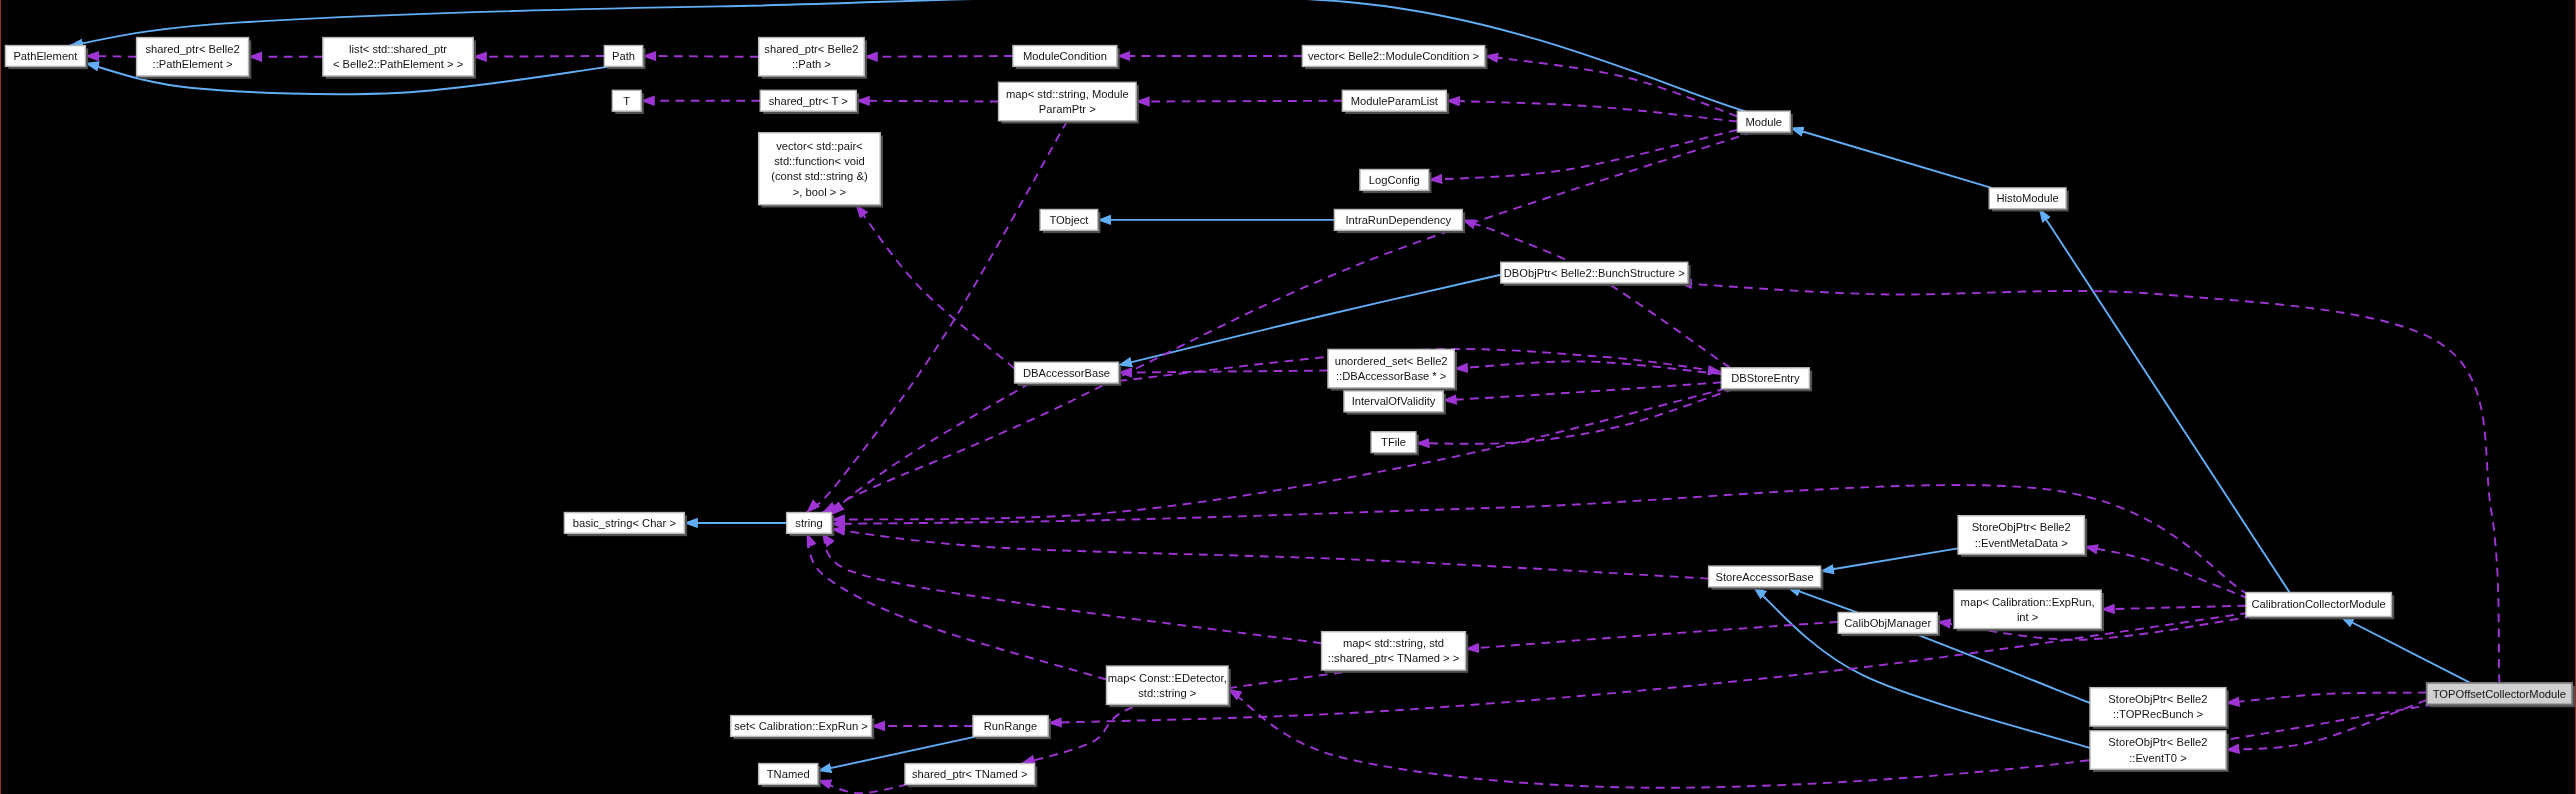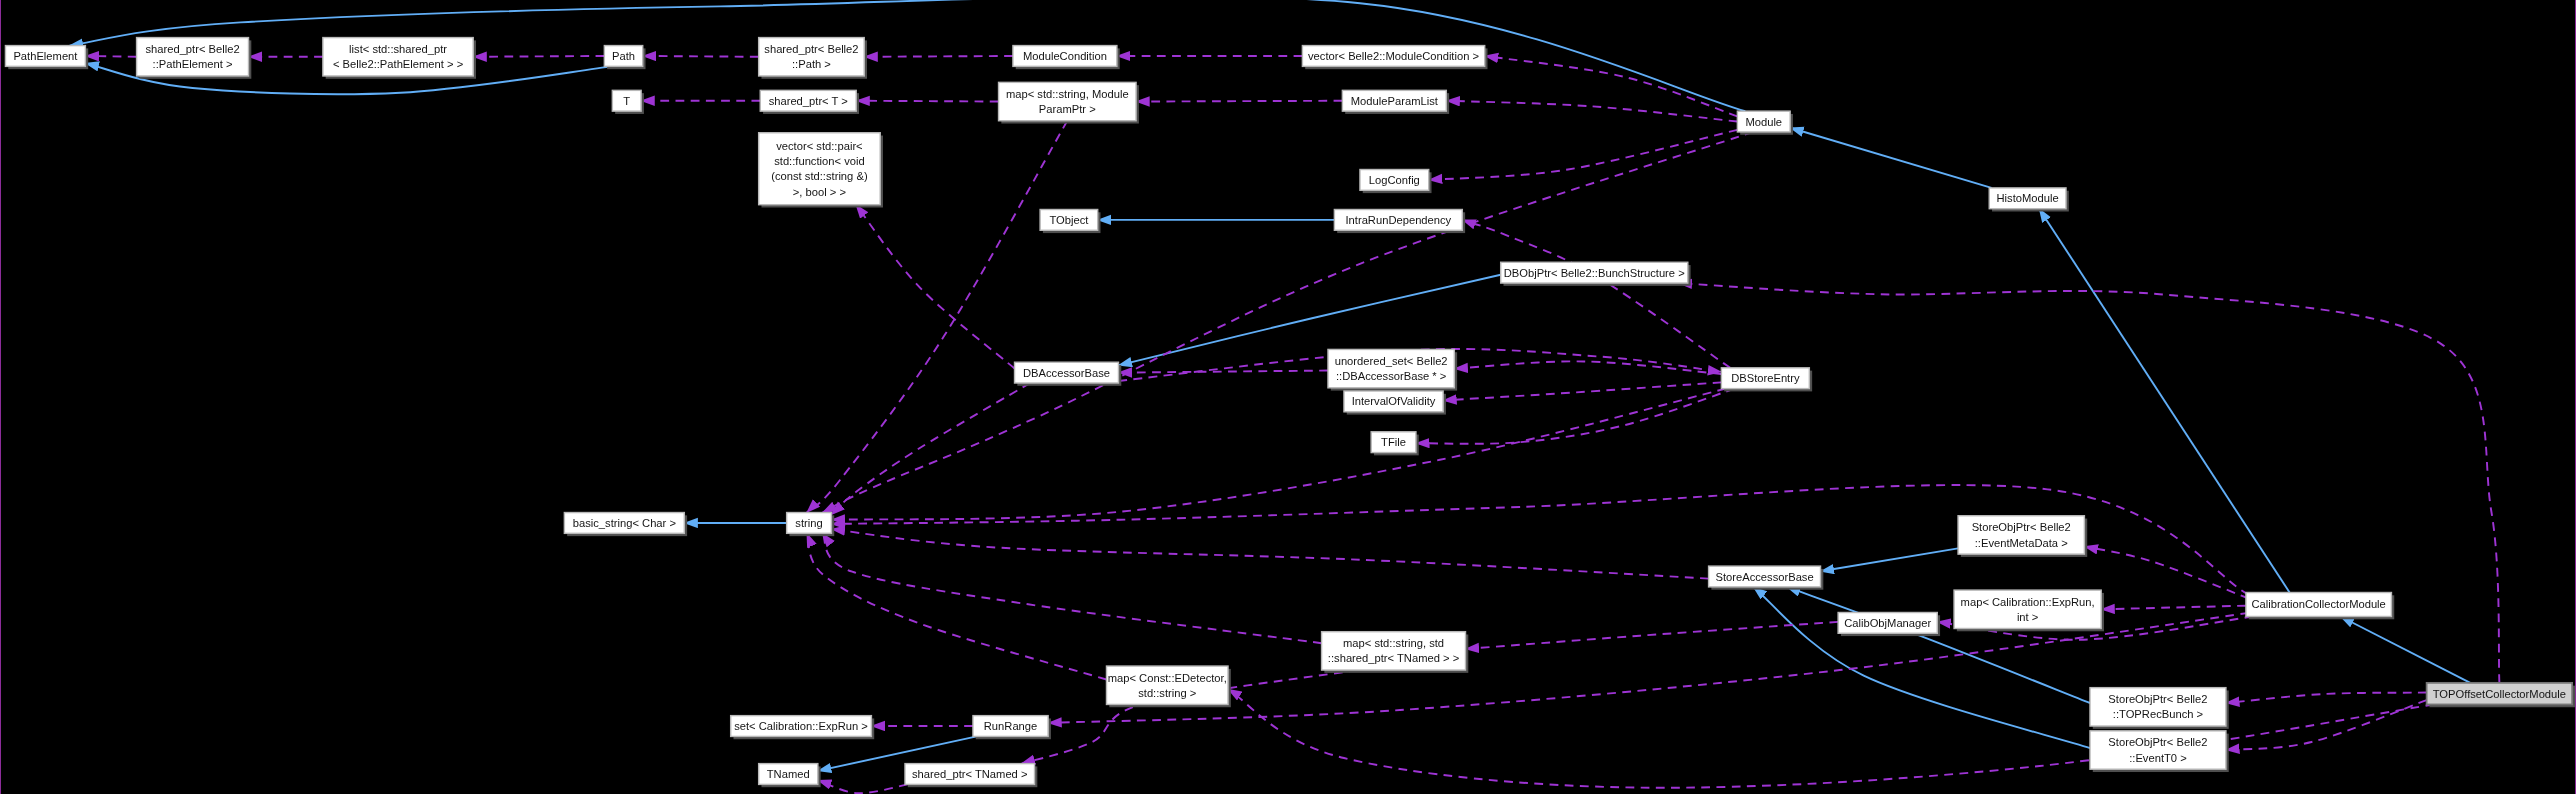--- a/index.html
+++ b/index.html
@@ -1,17 +1,17 @@
 <!DOCTYPE html>
 <html style="font-size:12.8px"><head>
 <meta charset="utf-8">
 <style>
   html,body{margin:0;padding:0;background:#000;}
   body{width:2576px;height:794px;overflow:hidden;font-family:"Liberation Sans",sans-serif;}
-  .stage{position:relative;width:2576px;height:794px;background:#d946ef;}
+  .stage{position:relative;width:2576px;height:794px;background:#ef4444;}
   svg{display:block;width:100%;height:100%;}
   [data-interactable="true"]{cursor:pointer;}
   text{font-family:"Liberation Sans",sans-serif;}
 </style>
 </head>
 <body>
 
 <div class="stage" data-interactable="false">
   <svg data-interactable="false" xmlns="http://www.w3.org/2000/svg" viewBox="0 0 3220 993">
       <rect x="0" y="0" width="3220" height="993" fill="#000000" data-interactable="false"></rect>

